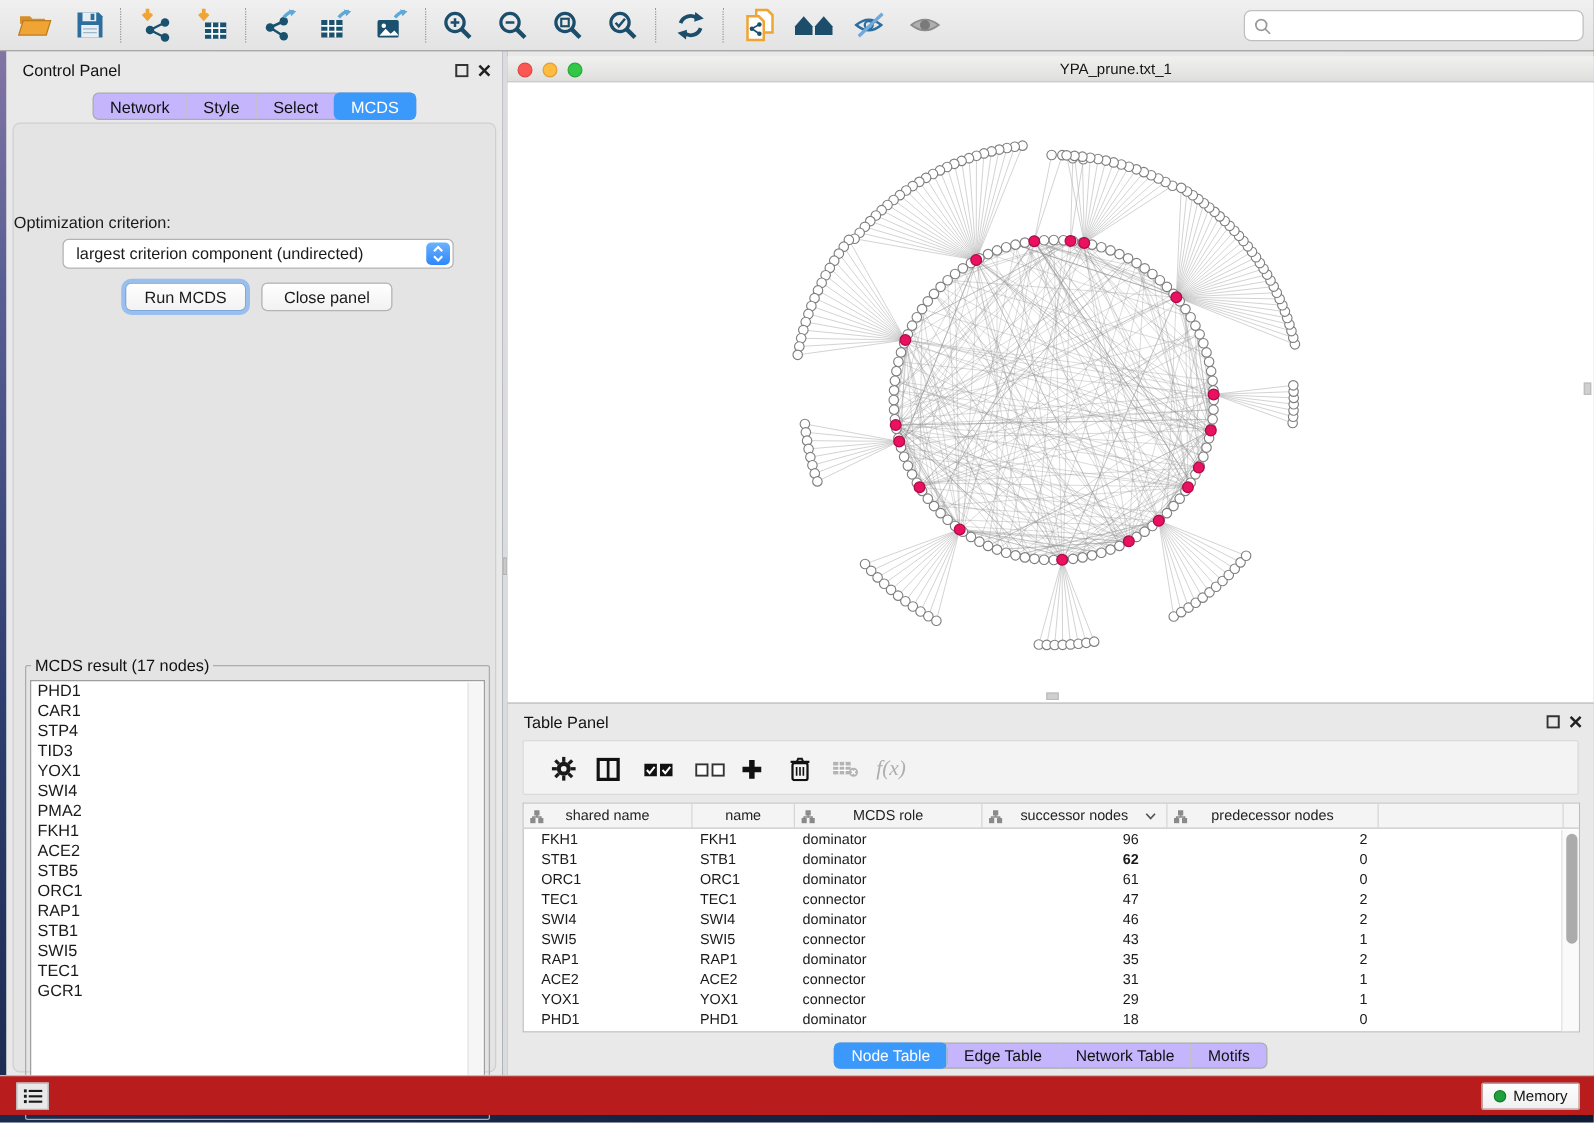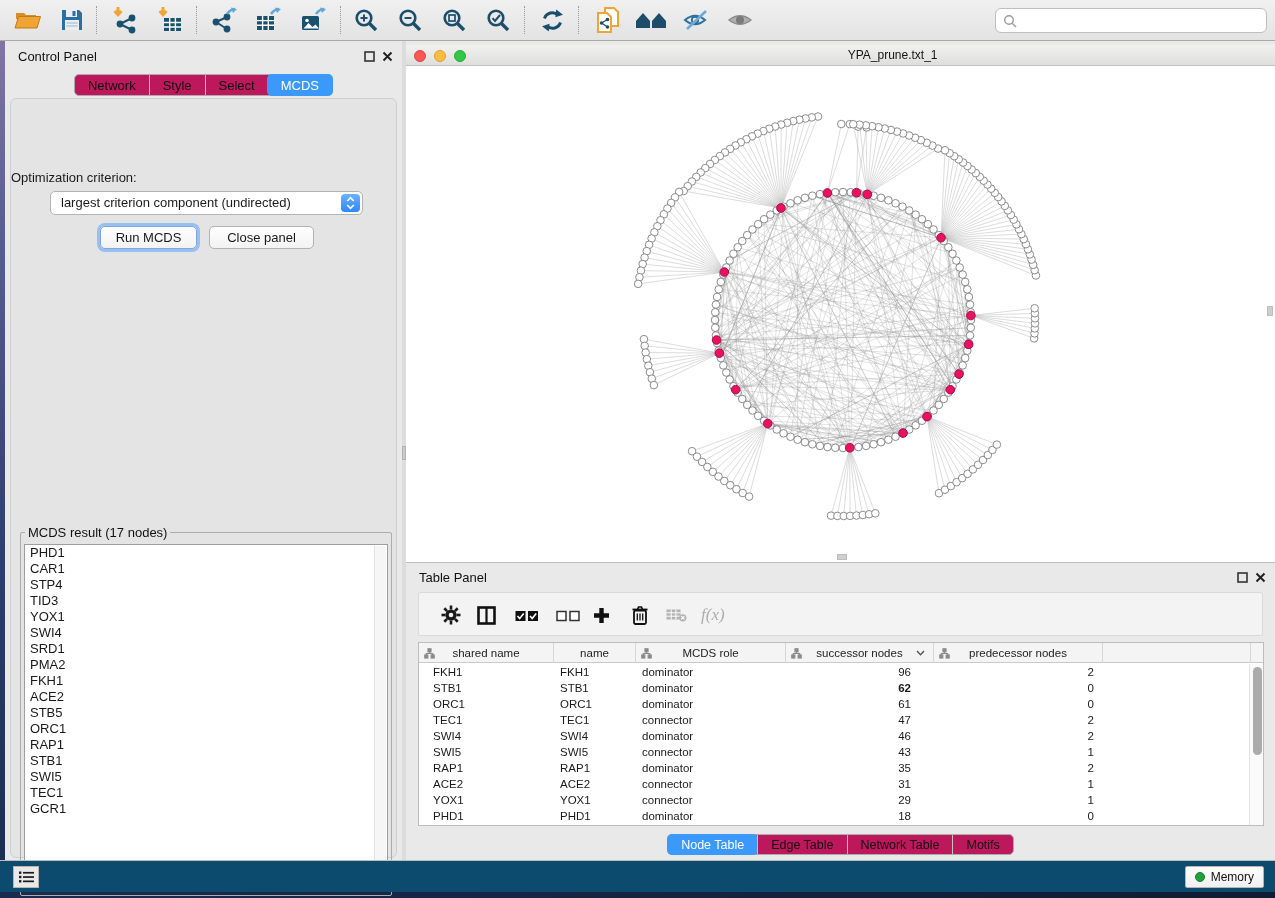--- a/index.html
+++ b/index.html
@@ -18,21 +18,21 @@
   .tsep { position:absolute; top:6px; width:0; height:28px; border-left:1px dotted #9a9a9a; }
   .search-box { position:absolute; right:8px; top:8px; width:272px; height:25px; background:#fff;
     border:1px solid #bfbfbf; border-radius:6px; display:flex; align-items:center; padding-left:7px; }
   .search-box input { border:none; outline:none; flex:1; font:13px "Liberation Sans",sans-serif; background:transparent; margin-left:5px;}
 
   
   .control-panel { left:5px; top:41px; width:397px; height:819px; background:#E9E9E9; }
   .panel-title { position:absolute; left:13px; top:8px; font-size:13px; color:#111; }
   .win-ctl { position:absolute; top:9px; width:13px; height:13px; display:flex; align-items:center; justify-content:center; }
   .cp-tabs { position:absolute; top:33px; left:0; right:0; display:flex; justify-content:center; }
-  .seg { display:flex; background:#be185d; border:1px solid #ABABAB; border-radius:5px; height:22px; }
+  .seg { display:flex; background:#c4b5fd; border:1px solid #ABABAB; border-radius:5px; height:22px; }
   .seg .cell { padding:0 13px; line-height:21px; font-size:13px; color:#111; border-left:1px solid #C3C3C3; }
   .seg .cell:first-child { border-left:none; border-radius:4px 0 0 4px; }
   .seg .cell.active { background:#3B99FC; color:#fff; border-radius:5px; margin:-1px -1px; line-height:23px; border-left:none; padding:0 14px; }
   .cp-box { position:absolute; left:5px; top:57px; width:387px; height:760px;
     background:#E4E4E4; border:1px solid #CFCFCF; border-radius:6px; }
   .opt-label { position:absolute; left:0; right:0; top:71px; font-size:13px; }
   .mac-select { position:absolute; left:39px; top:92px; width:313px; height:24px; background:#fff;
     border:1px solid #B3B3B3; border-radius:5px; line-height:22px; padding-left:10px; font-size:13px; }
   .mac-select .stepper { position:absolute; right:2px; top:2px; width:19px; height:18px; border-radius:4px;
     background:linear-gradient(#6CB2FE,#2E87FB); display:flex; flex-direction:column; align-items:center; justify-content:center; }
@@ -74,21 +74,21 @@
   .nt-row { height:16px; line-height:16px; white-space:nowrap; }
   .nt-cell { position:absolute; }
   .nt-scroll { position:absolute; right:0; top:21px; bottom:0; width:14px; background:#FAFAFA; border-left:1px solid #E2E2E2; }
   .nt-thumb { position:absolute; left:2.5px; top:3px; width:9px; height:88px; border-radius:5px; background:#ABABAB; }
   .tp-tabs { position:absolute; left:0; right:0; top:271px; display:flex; justify-content:center; }
   .tp-tabs .seg { height:21px; border-radius:5px; }
   .tp-tabs .cell { font-size:12.5px; line-height:20px; }
   .tp-tabs .cell.active { line-height:22px; }
 
   
-  .status-bar { left:0; top:860px; width:1275px; height:32px; background:#0c4a6e; border-top:1px solid #BDBDBD; }
+  .status-bar { left:0; top:860px; width:1275px; height:32px; background:#b91c1c; border-top:1px solid #BDBDBD; }
   .sb-left { position:absolute; left:13px; top:5px; width:26px; height:22px; background:#E9E9E9; border:1px solid #B5B5B5; display:flex; align-items:center; justify-content:center; }
   .sb-mem { position:absolute; right:11px; top:5px; height:22px; padding:0 9px; background:linear-gradient(#fdfdfd,#f0f0f0);
     border:1px solid #B5B5B5; border-radius:2px; display:flex; align-items:center; font-size:12px; color:#111; }
   .dot { width:10px; height:10px; border-radius:50%; background:#1FA23C; border:1px solid #157A2B; margin-right:6px; }
 </style>
 </head>
 <body>
 
 <div class="abs toolbar">
   <div class="tbtn" style="left:8px">
@@ -276,21 +276,20 @@
     <fieldset class="mcds">
       <legend>MCDS result (17 nodes)</legend>
       <div class="mcds-list" id="mcds-list">
         <div class="mcds-scroll"></div>
       <div class="item">PHD1</div>
           <div class="item">CAR1</div>
           <div class="item">STP4</div>
           <div class="item">TID3</div>
           <div class="item">YOX1</div>
           <div class="item">SWI4</div>
-          <div class="item">SRD1</div>
           <div class="item">PMA2</div>
           <div class="item">FKH1</div>
           <div class="item">ACE2</div>
           <div class="item">STB5</div>
           <div class="item">ORC1</div>
           <div class="item">RAP1</div>
           <div class="item">STB1</div>
           <div class="item">SWI5</div>
           <div class="item">TEC1</div>
           <div class="item">GCR1</div>

